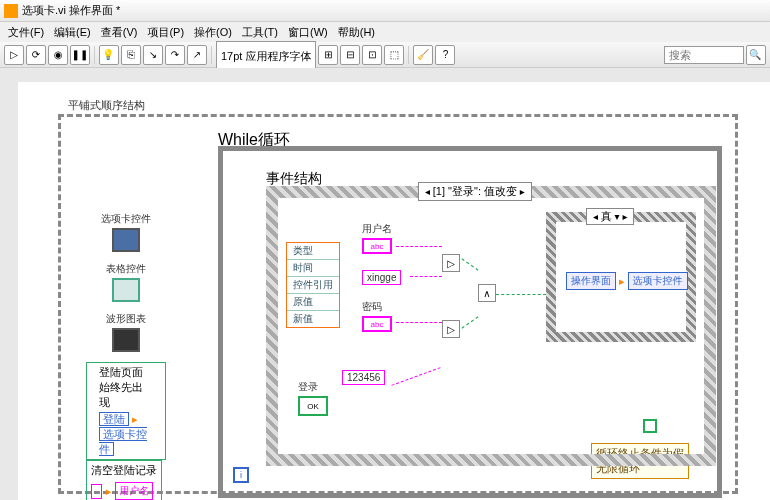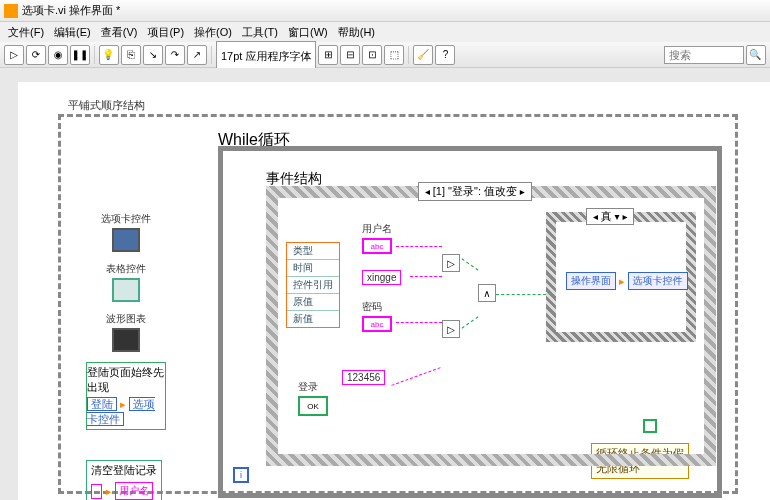--- a/index.html
+++ b/index.html
@@ -19,21 +19,21 @@
 
 .seq-frame{position:absolute;left:40px;top:32px;width:680px;height:380px;border:3px dashed #888}
 .seq-label{position:absolute;left:50px;top:16px;font-size:11px;color:#333}
 
 .palette{position:absolute;left:68px;top:130px;width:80px}
 .p-item{margin-bottom:10px;text-align:center}
 .p-icon{width:28px;height:24px;margin:0 auto;border:2px solid #555;background:#ddd}
 .p-icon.blue{background:#4a6fa5}
 .p-icon.teal{background:#d5e8e5;border-color:#4a8}
 .p-icon.dk{background:#333}
-.box-link{border:1px solid #3a6;padding:2px 0;margin-top:4px;font-size:10px}
+.box-link{border:1px solid #3a6;padding:2px 12px;margin-top:4px;font-size:10px}
 .box-lbl{border:1px solid #f0f;padding:1px 3px;font-size:10px;color:#f0f;display:inline-block}
 
 .while-frame{position:absolute;left:200px;top:64px;width:504px;height:352px;border:5px solid #888}
 .while-label{position:absolute;left:200px;top:48px;font-size:16px}
 
 .event-frame{position:absolute;left:248px;top:104px;width:450px;height:280px}
 .event-border{position:absolute;inset:0;border:12px solid #bbb;border-image:repeating-linear-gradient(45deg,#aaa,#aaa 4px,#ddd 4px,#ddd 8px) 12}
 .event-label{position:absolute;left:248px;top:88px;font-size:14px}
 .event-sel{position:absolute;left:400px;top:100px;background:#fff;border:1px solid #888;padding:1px 6px;font-size:10px;z-index:5}
 

